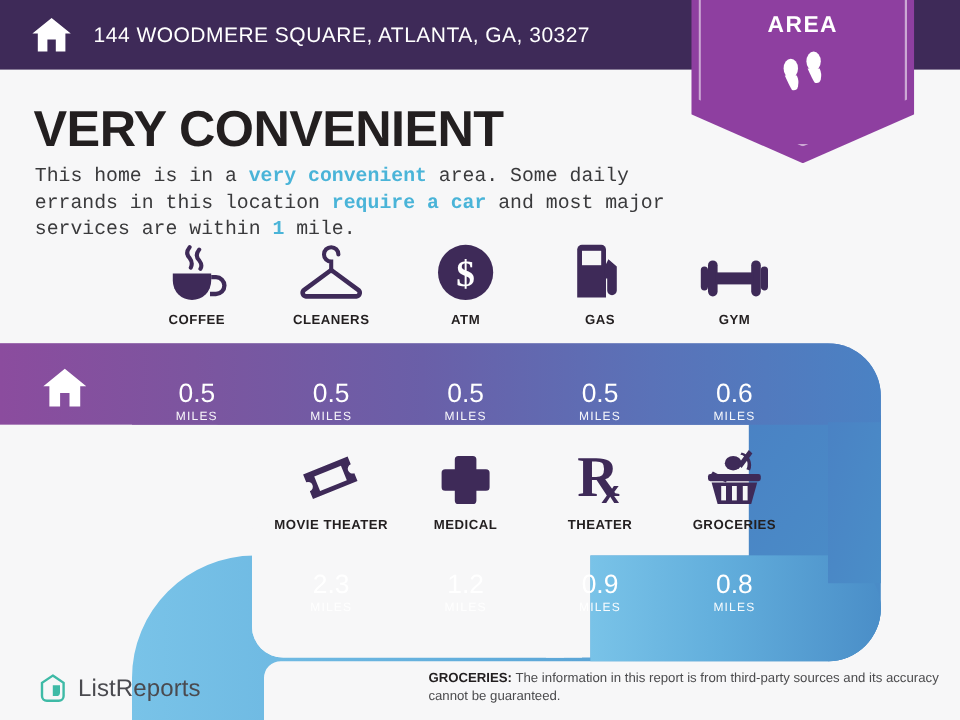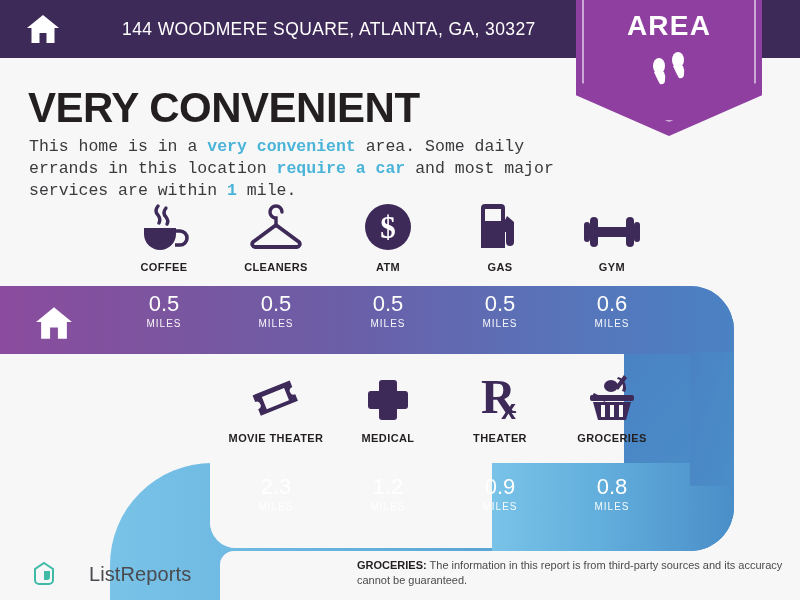--- a/index.html
+++ b/index.html
@@ -7,21 +7,21 @@
     width:800px;height:600px;
     background:#f7f7f8;
     font-family:"Liberation Sans","DejaVu Sans",sans-serif;
     overflow:hidden;position:relative;
   }
   .page{position:absolute;inset:0;background:#f7f7f8;}
 
   
   .header-bar{
     position:absolute;left:0;top:0;width:560px;height:58px;
-    background:#3e2a58;display:flex;align-items:center;gap:44px;
+    background:#3e2a58;display:flex;align-items:center;
   }
   .header-home{margin-left:26px;width:34px;height:30px;flex:none;}
   .header-addr{
     margin-left:18px;color:#ffffff;font-size:17.5px;letter-spacing:.4px;
     white-space:nowrap;font-weight:400;
   }
   .header-strip{
     position:absolute;left:560px;top:0;width:240px;height:58px;background:#3e2a58;
   }
 
@@ -34,21 +34,21 @@
     z-index:6;
   }
   .badge-inner{
     position:absolute;left:6px;top:-8px;width:174px;height:130px;
     border:2px solid rgba(255,255,255,.55);
     clip-path:polygon(0 0,100% 0,100% 70%,50% 100%,0 70%);
     box-sizing:border-box;
     background:transparent;
   }
   .badge-txt{
-    position:relative;z-index:2;color:#fff;font-size:28px;font-weight:700;
+    position:relative;z-index:2;color:#fff;font-size:19px;font-weight:700;
     letter-spacing:1.2px;line-height:1.03;text-align:center;margin-top:12px;
   }
   .badge-feet{position:relative;z-index:2;margin-top:8px;}
 
   
   .headline{
     position:absolute;left:28px;top:84px;
     font-size:42px;font-weight:700;color:#231f20;letter-spacing:-.5px;
   }
   .subcopy{
@@ -73,31 +73,31 @@
   .row-mid{left:220px;top:371px;}
 
   
   .val-row{position:absolute;display:flex;z-index:5;}
   .val-cell{
     width:112px;height:62px;display:flex;flex-direction:column;
     align-items:center;justify-content:center;color:#fff;
   }
   .val-num{font-size:22px;line-height:1;font-weight:400;}
   .val-unit{font-size:10px;letter-spacing:1px;margin-top:3px;opacity:.95;}
-  .row-val1{left:108px;top:280px;align-items:center;}
+  .row-val1{left:108px;top:304px;align-items:center;}
   .row-val2{left:220px;top:463px;text-align:right;}
 
   .home-badge{
     position:absolute;left:0;top:292px;width:108px;height:62px;
     display:flex;align-items:center;justify-content:center;z-index:5;
   }
 
   
   .logo{
-    position:absolute;left:32px;top:561px;display:flex;align-items:center;z-index:7;gap:24px;
+    position:absolute;left:32px;top:561px;display:flex;align-items:center;z-index:7;
   }
   .logo-txt{
     margin-left:9px;font-size:20px;color:#4a4a4f;letter-spacing:.1px;
   }
   .disclaimer{
     position:absolute;left:357px;top:558px;width:430px;
     font-size:11px;line-height:1.33;color:#4b4b4d;z-index:7;
   }
   .disclaimer b{color:#231f20;}
 </style>

